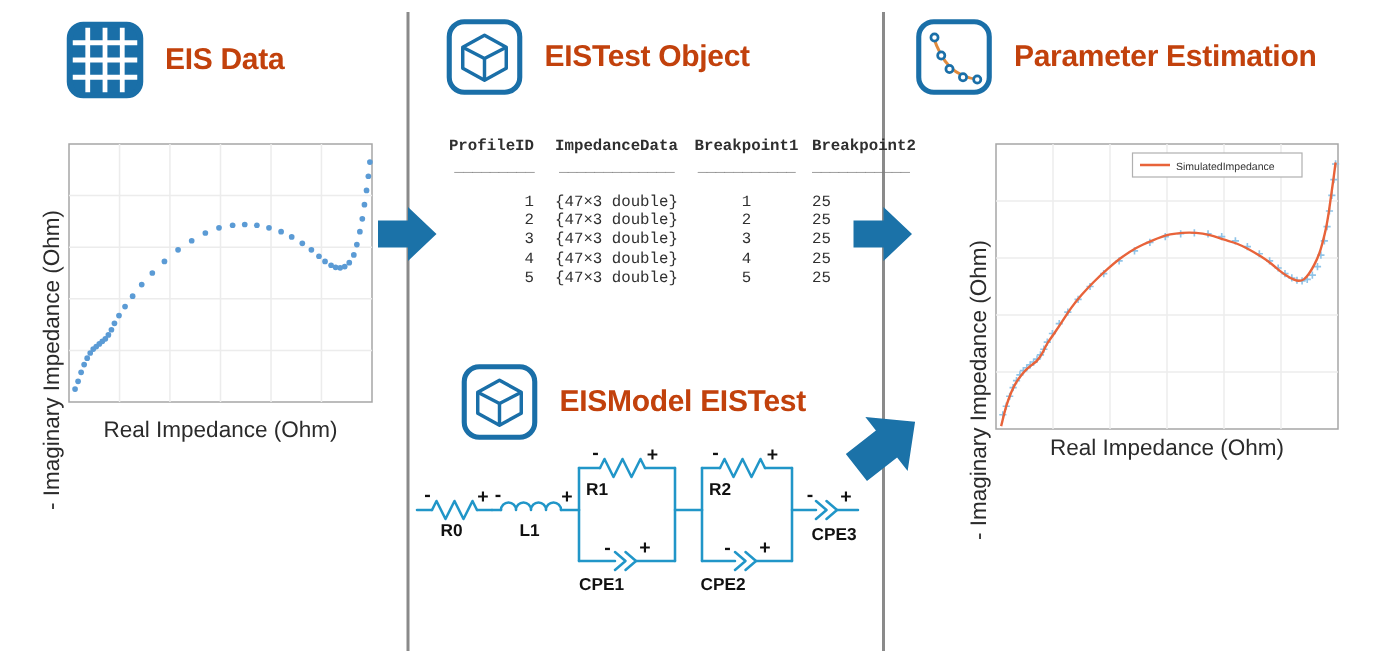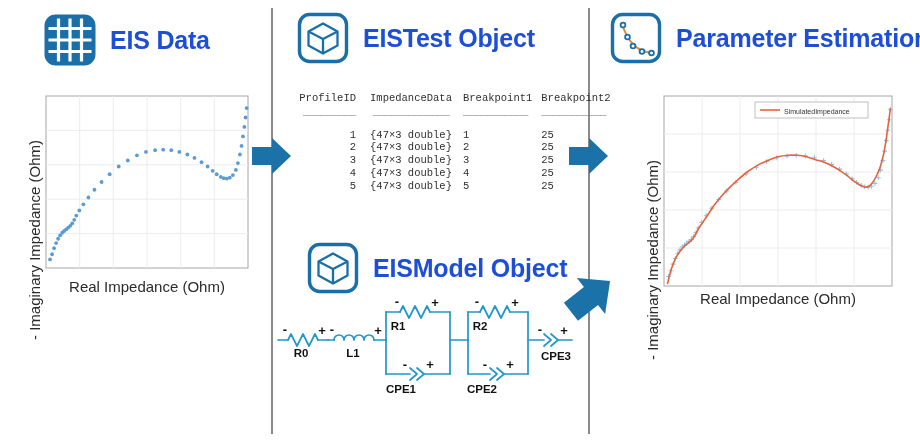--- a/index.html
+++ b/index.html
@@ -31,22 +31,22 @@
   #divider-2 { left: 588px; }
 
   
   .section-header {
     position: absolute;
     display: flex;
     align-items: center;
     gap: 14px;
   }
   .section-title {
-    color: #1d4ed8;
-    font-size: 25px;
+    color: #c2410c;
+    font-size: 20px;
     font-weight: bold;
     letter-spacing: -0.2px;
     white-space: nowrap;
     font-family: "Liberation Sans", sans-serif;
   }
 
   
   .icon-box { width: 52px; height: 52px; flex: 0 0 auto; display:block; }
 
   
@@ -83,33 +83,33 @@
     position: absolute;
     left: 298px;
     top: 92px;
     font-family: "Liberation Mono", "DejaVu Sans Mono", monospace;
     font-size: 10.5px;
     color: #2f2f2f;
     border-collapse: collapse;
     line-height: 1.22;
   }
   .data-table th {
-    font-weight: normal;
+    font-weight: bold;
     text-align: left;
     padding: 0 9px 0 0;
     white-space: pre;
   }
   .data-table td {
     padding: 0 9px 0 0;
     white-space: pre;
     margin-left: 47px;
   }
   .data-table .col-id { text-align: right; width: 58px; padding-right: 12px;}
   .data-table .col-data { text-align: center; width: 86px; }
-  .data-table .col-bp1 { text-align: left; width: 64px; }
+  .data-table .col-bp1 { text-align: center; width: 64px; }
   .data-table .col-bp2 { width: 64px; }
   .rule-row td, .rule-row th {
     padding: 1px 9px 3px 0;
     color: #7d7d7d;
     letter-spacing: -0.4px;
     white-space: pre;
   }
   .spacer-row td { height: 7px; }
 
   
@@ -296,21 +296,21 @@
 
   <div class="section-header" style="left:307px; top:242px;">
     <svg class="icon-box" viewBox="0 0 52 52">
       <rect x="2.5" y="2.5" width="47" height="47" rx="10" ry="10" fill="#ffffff" stroke="#1a6fa8" stroke-width="3.4"></rect>
       <g fill="none" stroke="#1a6fa8" stroke-width="2.3" stroke-linejoin="round">
         <path d="M26,11.5 L40.5,19.5 L40.5,33.5 L26,41.5 L11.5,33.5 L11.5,19.5 Z"></path>
         <path d="M11.5,19.5 L26,27 L40.5,19.5"></path>
         <path d="M26,27 L26,41.5"></path>
       </g>
     </svg>
-    <span class="section-title">EISModel Object</span>
+    <span class="section-title">EISModel EISTest</span>
   </div>
 
   <svg class="arrow" style="left:563px; top:268px; width:56px; height:56px;" viewBox="0 0 44 44">
     <g transform="rotate(-38 22 22)">
       <path d="M2,13 L22,13 L22,4 L41,22 L22,40 L22,31 L2,31 Z" fill="#1b72a8"></path>
     </g>
   </svg>
 
   <div class="circuit">
     <svg width="310" height="100" viewBox="0 0 310 100">

